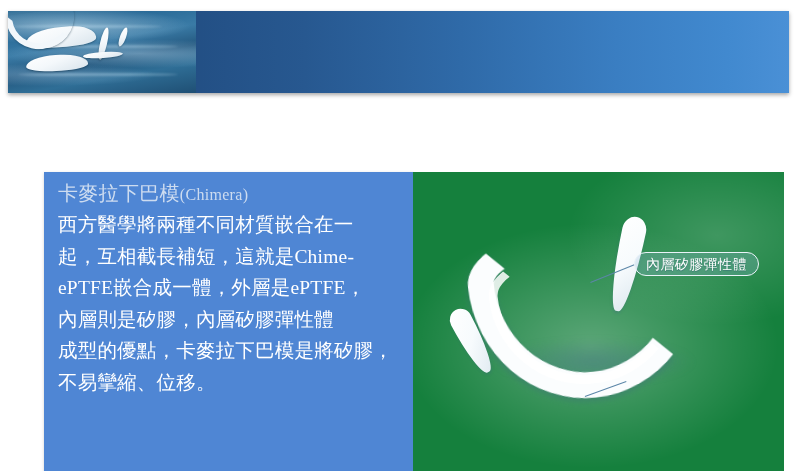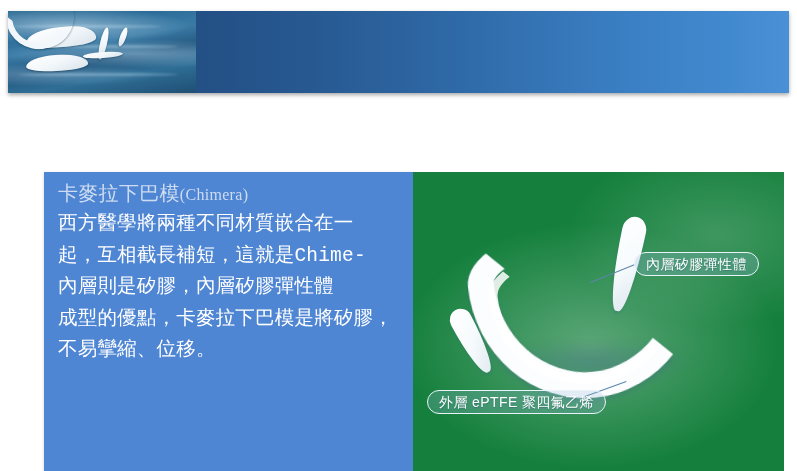--- a/index.html
+++ b/index.html
@@ -135,21 +135,21 @@
   .panel-title .latin {
     font-size: 16px;
   }
   .panel-body {
     color: #ffffff;
     font-size: 19.5px;
     line-height: 31.5px;
     letter-spacing: 0.2px;
     margin-top: 1px;
   }
-  .panel-body .ln { display: block; white-space: nowrap; font-family: Liberation Mono, monospace; }
+  .panel-body .ln { display: block; white-space: nowrap; }
 
   
   .image-panel {
     flex: 1 1 auto;
     background: #15803d;
     position: relative;
     overflow: hidden;
   }
   .image-panel .soft-glow {
     position: absolute;
@@ -277,20 +277,21 @@
 
 <div class="content">
 
   <div class="text-panel">
     <div class="panel-title">
       <span>卡麥拉下巴模</span><span class="latin">(Chimera)</span>
     </div>
     <div class="panel-body">
       <span class="ln">西方醫學將兩種不同材質嵌合在一</span>
       <span class="ln">起，互相截長補短，這就是Chime-</span>
+      <span class="ln">ePTFE嵌合成一體，外層是ePTFE，</span>
       <span class="ln">內層則是矽膠，內層矽膠彈性體</span>
       <span class="ln">成型的優點，卡麥拉下巴模是將矽膠，</span>
       <span class="ln">不易攣縮、位移。</span>
     </div>
   </div>
 
   <div class="image-panel">
     <div class="soft-glow"></div>
 
     <div class="chin-wrap">
@@ -298,15 +299,14 @@
       <div class="chin-body"></div>
       <div class="chin-inner-hi"></div>
       <div class="horn horn-right"></div>
       <div class="horn horn-left"></div>
     </div>
 
     <div class="leader leader-inner"></div>
     <div class="leader leader-outer"></div>
 
     <div class="callout callout-inner">內層矽膠彈性體</div>
-    <div class="callout callout-outer">外層 ePTFE 聚四氟乙烯</div>
   </div>
 </div>
 
 </body></html>

